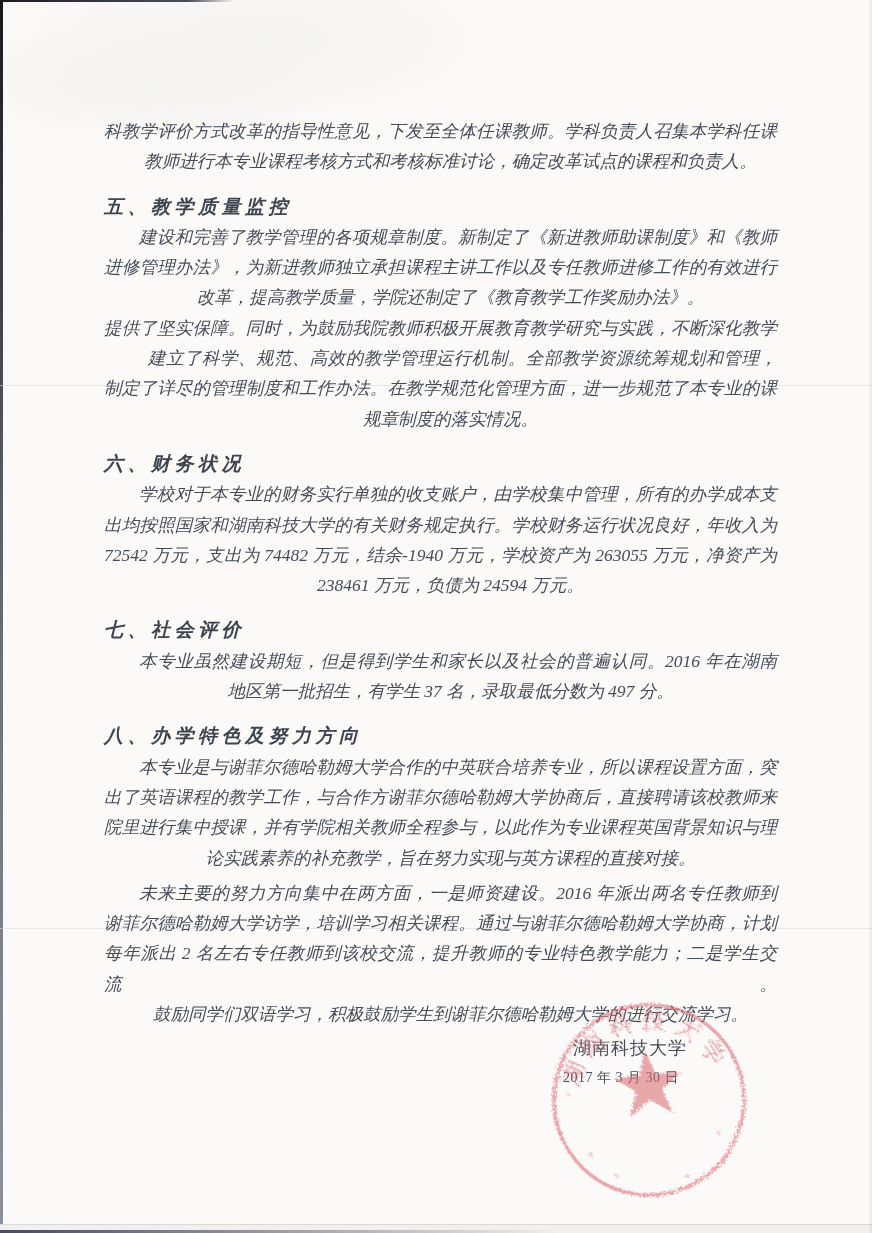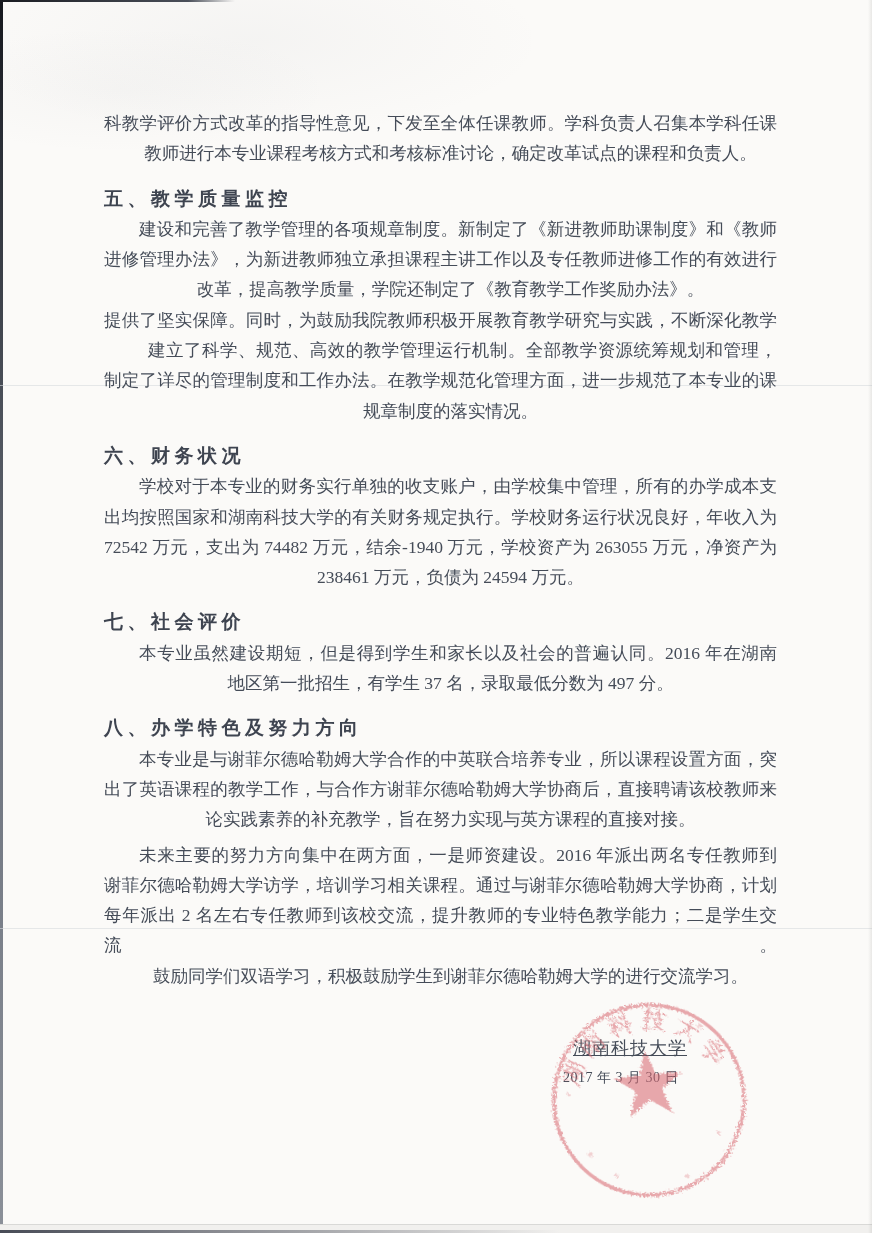--- a/index.html
+++ b/index.html
@@ -46,40 +46,41 @@
   .edge-right{
     position:absolute;right:0;top:0;width:4px;height:1233px;
     background:linear-gradient(to left,rgba(150,150,148,0.18),rgba(0,0,0,0));
   }
   .scanline{position:absolute;left:0;width:872px;height:1px;background:var(--scanline);opacity:.6;}
   .scanline.a{top:385px;}
   .scanline.b{top:928px;}
 
   
   .content{
-    position:absolute;left:104px;top:108px;width:673px;
+    position:absolute;left:104px;top:116px;width:673px;
     color:var(--ink);
     font-size:17.5px;
     line-height:30.3px;
+    font-style:italic;
   }
   .line{white-space:nowrap;}
   .line.j{white-space:normal;text-align:justify;text-align-last:justify;}
   .line.l{text-align:center;margin-left:20px;}
   .line.ind{text-indent:35px;}
   .line.ind2{text-indent:44px;}
   .line.sp{}
   .line.sp2{margin-top:5px;}
   .line.h{
     font-weight:bold;color:var(--heading-ink);
     font-size:19px;letter-spacing:4.5px;margin-top:15px;
     font-family:"Liberation Sans","DejaVu Sans",sans-serif;
   }
 
   
-  .sig-org{position:absolute;left:573px;top:1036px;font-size:18px;letter-spacing:1px;color:var(--ink);text-decoration:underline;}
+  .sig-org{position:absolute;left:573px;top:1036px;font-size:18px;letter-spacing:1px;color:var(--ink);}
   .sig-date{position:absolute;left:563px;top:1069px;font-size:14px;letter-spacing:0.5px;color:var(--ink);text-align:center;}
 
   
   .seal{
     position:absolute;left:539px;top:990px;width:220px;height:220px;
     opacity:0.58;transform:rotate(-6deg);
     pointer-events:none;
   }
 </style>
 </head>
@@ -111,20 +112,21 @@
       <div class="line j ind">学校对于本专业的财务实行单独的收支账户，由学校集中管理，所有的办学成本支</div>
       <div class="line j">出均按照国家和湖南科技大学的有关财务规定执行。学校财务运行状况良好，年收入为</div>
       <div class="line j">72542 万元，支出为 74482 万元，结余-1940 万元，学校资产为 263055 万元，净资产为</div>
       <div class="line l">238461 万元，负债为 24594 万元。</div>
       <div class="line h">七、社会评价</div>
       <div class="line j ind">本专业虽然建设期短，但是得到学生和家长以及社会的普遍认同。2016 年在湖南</div>
       <div class="line l">地区第一批招生，有学生 37 名，录取最低分数为 497 分。</div>
       <div class="line h">八、办学特色及努力方向</div>
       <div class="line j ind">本专业是与谢菲尔德哈勒姆大学合作的中英联合培养专业，所以课程设置方面，突</div>
       <div class="line j">出了英语课程的教学工作，与合作方谢菲尔德哈勒姆大学协商后，直接聘请该校教师来</div>
+      <div class="line j">院里进行集中授课，并有学院相关教师全程参与，以此作为专业课程英国背景知识与理</div>
       <div class="line l">论实践素养的补充教学，旨在努力实现与英方课程的直接对接。</div>
       <div class="line j ind sp2">未来主要的努力方向集中在两方面，一是师资建设。2016 年派出两名专任教师到</div>
       <div class="line j">谢菲尔德哈勒姆大学访学，培训学习相关课程。通过与谢菲尔德哈勒姆大学协商，计划</div>
       <div class="line j">每年派出 2 名左右专任教师到该校交流，提升教师的专业特色教学能力；二是学生交流。</div>
       <div class="line l">鼓励同学们双语学习，积极鼓励学生到谢菲尔德哈勒姆大学的进行交流学习。</div>
     </div>
 
   <div class="sig-org">湖南科技大学</div>
   <div class="sig-date">2017 年 3 月 30 日</div>
 

